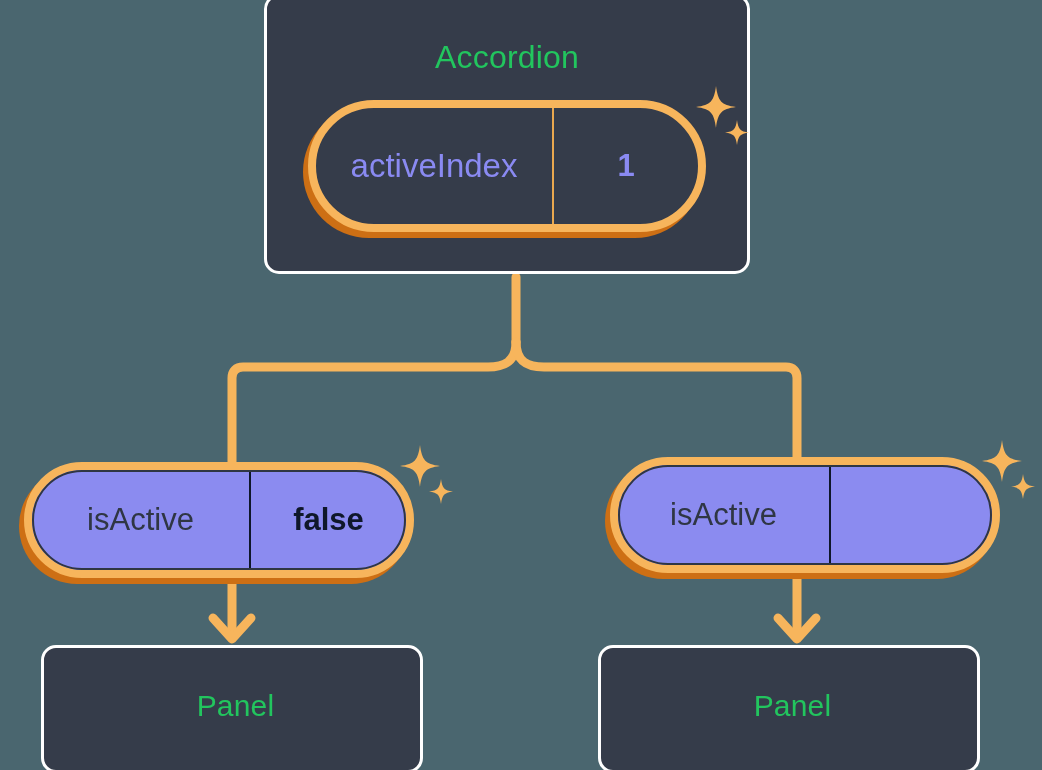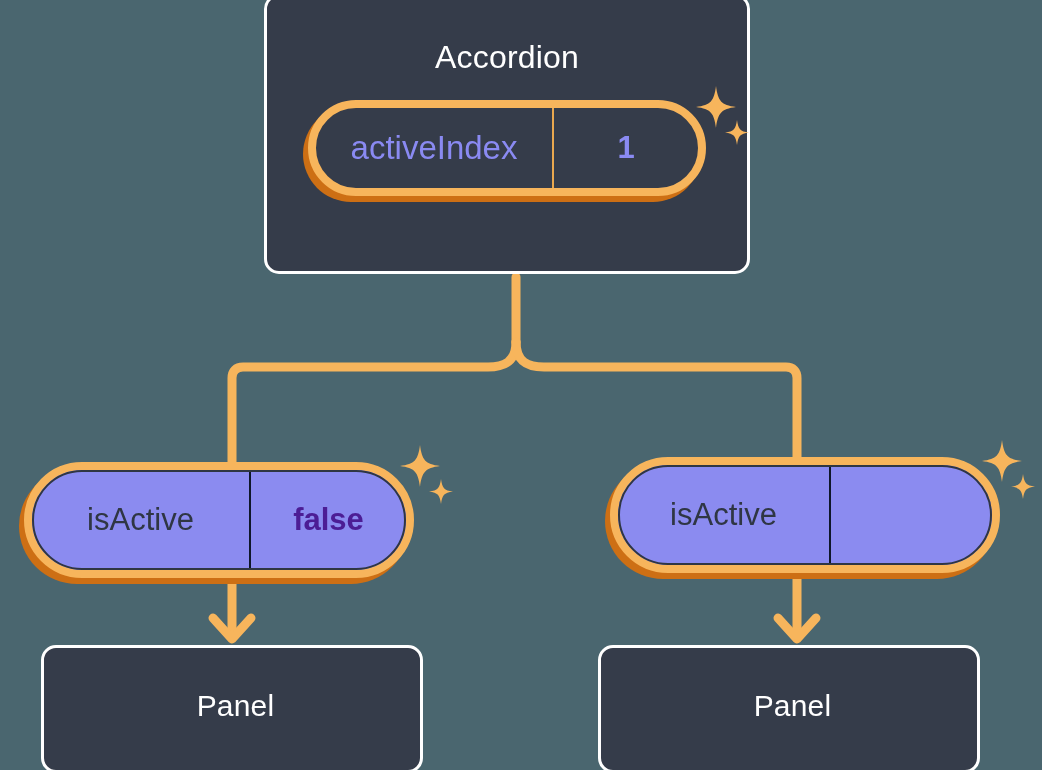--- a/index.html
+++ b/index.html
@@ -30,21 +30,21 @@
 
   
   .card {
     position: absolute;
     box-sizing: border-box;
     background: #353c4a;
     border: 3px solid #ffffff;
     border-radius: 15px;
   }
   .card-title {
-    color: #ffffff;
+    color: #22c55e;
     font-size: 32px;
     font-weight: 400;
     letter-spacing: 0.2px;
     text-align: center;
     white-space: nowrap;
   }
 
   
   #root-card {
     left: 264px;
@@ -93,21 +93,21 @@
     white-space: nowrap;
   }
   .pill .seg-key   { font-weight: 400; }
   .pill .seg-val   { font-weight: 700; }
 
   
   #pill-root {
     left: 308px;
     top: 100px;
     width: 398px;
-    height: 96px;
+    height: 132px;
     background: #353c4a;
   }
   #pill-root .seg-key {
     flex: 0 0 236px;
     color: #8a8af2;
     font-size: 33px;
     border-right: 2px solid #e9a84f;
   }
   #pill-root .seg-val {
     flex: 1 1 auto;
@@ -122,21 +122,21 @@
     background: #8b8bf0;
     outline: 2px solid #2f3644;
     outline-offset: -10px;
   }
   .pill-leaf .seg-key {
     color: #2f3644;
     font-size: 31px;
     border-right: 2px solid #0f172a;
   }
   .pill-leaf .seg-val {
-    color: #4c1d95;
+    color: #0f172a;
     font-size: 31px;
   }
   #pill-left  { left: 24px;  top: 462px; }
   #pill-right { left: 610px; top: 457px; }
   #pill-left  .seg-key { flex: 0 0 217px; }
   #pill-left  .seg-val { flex: 1 1 auto; }
   #pill-right .seg-key { flex: 0 0 211px; }
   #pill-right .seg-val { flex: 1 1 auto; }
 
   

